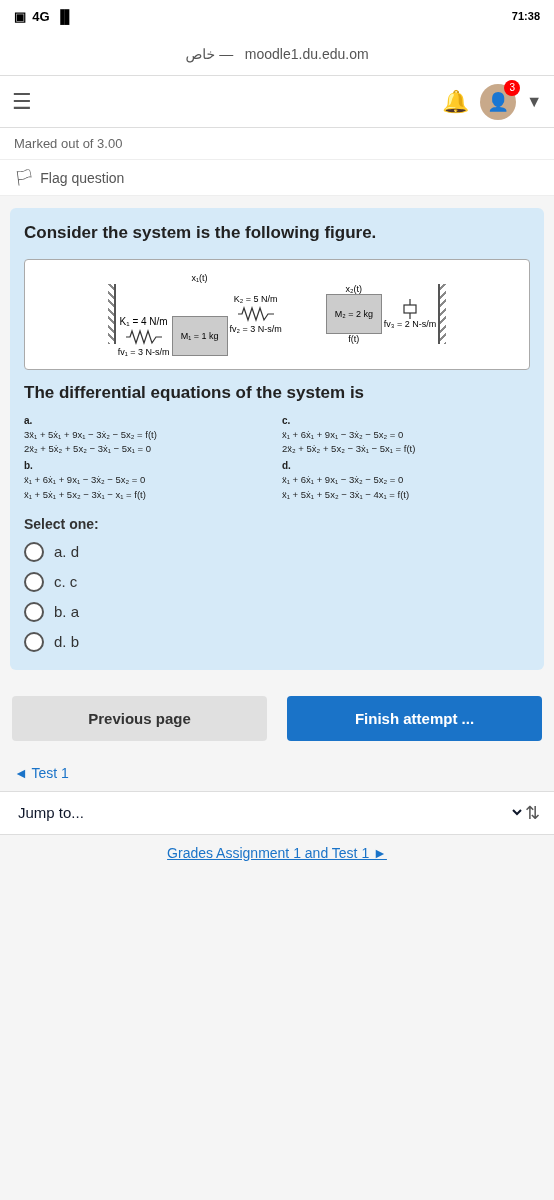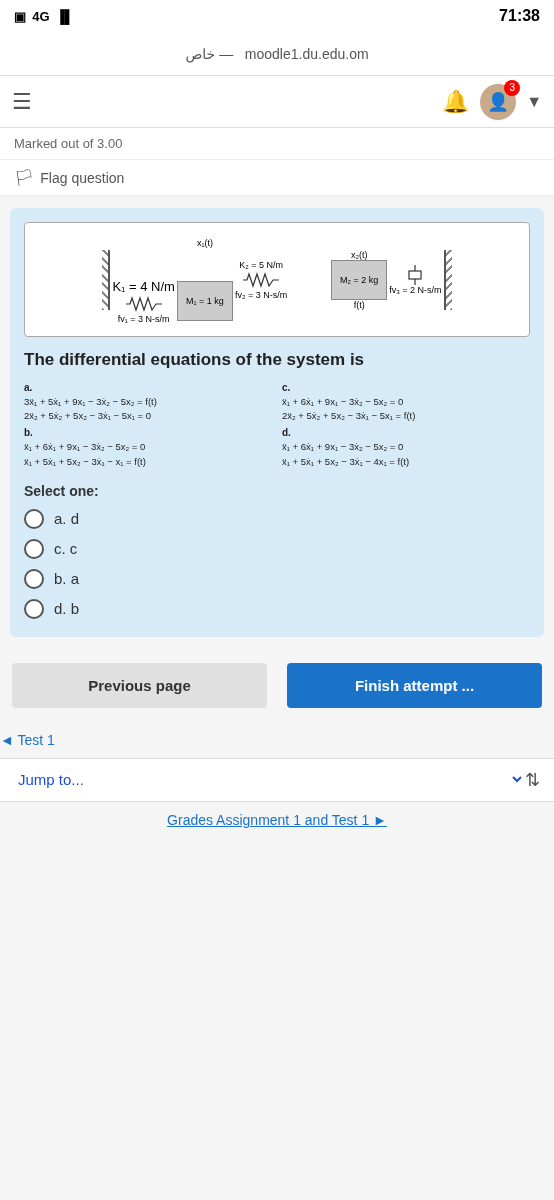--- a/index.html
+++ b/index.html
@@ -17,21 +17,21 @@
       display: flex;
       justify-content: space-between;
       align-items: center;
       background: #fff;
       padding: 6px 14px;
       font-size: 13px;
       font-weight: bold;
       height: 32px;
     }
     .status-left { display: flex; align-items: center; gap: 6px; }
-    .status-right { display: flex; align-items: flex-end; gap: 4px; font-size: 16px; }
+    .status-right { display: flex; align-items: flex-end; gap: 4px; font-size: 11px; }
 
     
     .nav-bar {
       background: #fff;
       display: flex;
       align-items: center;
       justify-content: center;
       padding: 8px 30px;
       font-size: 14px;
       border-bottom: 1px solid #ddd;
@@ -213,21 +213,21 @@
       padding: 14px 22px;
       font-size: 15px;
       font-weight: bold;
       cursor: pointer;
       flex: 1;
       margin-left: 10px;
     }
 
     
     .test-link-row {
-      padding: 10px 0;
+      padding: 10px 14px;
       font-size: 14px;
       color: #1a73c8;
       display: flex;
       align-items: center;
       gap: 4px;
     }
 
     
     .jump-row {
       display: flex;
@@ -236,21 +236,21 @@
       padding: 10px 14px;
       border-top: 1px solid #ddd;
       border-bottom: 1px solid #ddd;
       background: #fff;
       font-size: 15px;
     }
     .jump-select {
       border: none;
       font-size: 15px;
       background: transparent;
-      color: #1d4ed8;
+      color: #0f172a;
       cursor: pointer;
       flex: 1;
     }
     .jump-arrows { font-size: 18px; color: #555; }
 
     
     .footer-link {
       text-align: center;
       padding: 10px 14px;
       font-size: 14px;
@@ -300,28 +300,29 @@
   <span>Marked out of 3.00</span>
 </div>
 
 <div class="flag-row">
   <span class="flag-icon">🏳</span>
   <span>Flag question</span>
 </div>
 
 <div class="question-card">
 
+  <div class="question-intro">Consider the system is the following figure.</div>
 
   <div class="figure-box">
     <div style="display:flex; align-items:center; justify-content:center; gap:2px; padding:4px 0;">
 
       <div class="wall-left"></div>
 
       <div style="display:flex; flex-direction:column; align-items:center;">
-        <span style="font-size:13px; white-space:nowrap;margin-top:44px;">K₁ = 4 N/m</span>
+        <span style="font-size:10px; white-space:nowrap;margin-top:44px;">K₁ = 4 N/m</span>
         <svg width="36" height="20">
           <polyline points="0,10 4,10 6,4 10,16 14,4 18,16 22,4 26,16 30,10 36,10" fill="none" stroke="#333" stroke-width="1.2"></polyline>
         </svg>
         <span style="font-size:9px;">fv₁ = 3 N-s/m</span>
       </div>
 
       <div style="display:flex; flex-direction:column; align-items:center;gap:33px;">
         <span style="font-size:9px; white-space:nowrap;">x₁(t)</span>
         <div class="mass-block">
           <span style="font-size:9px;">M₁ = 1 kg</span>

